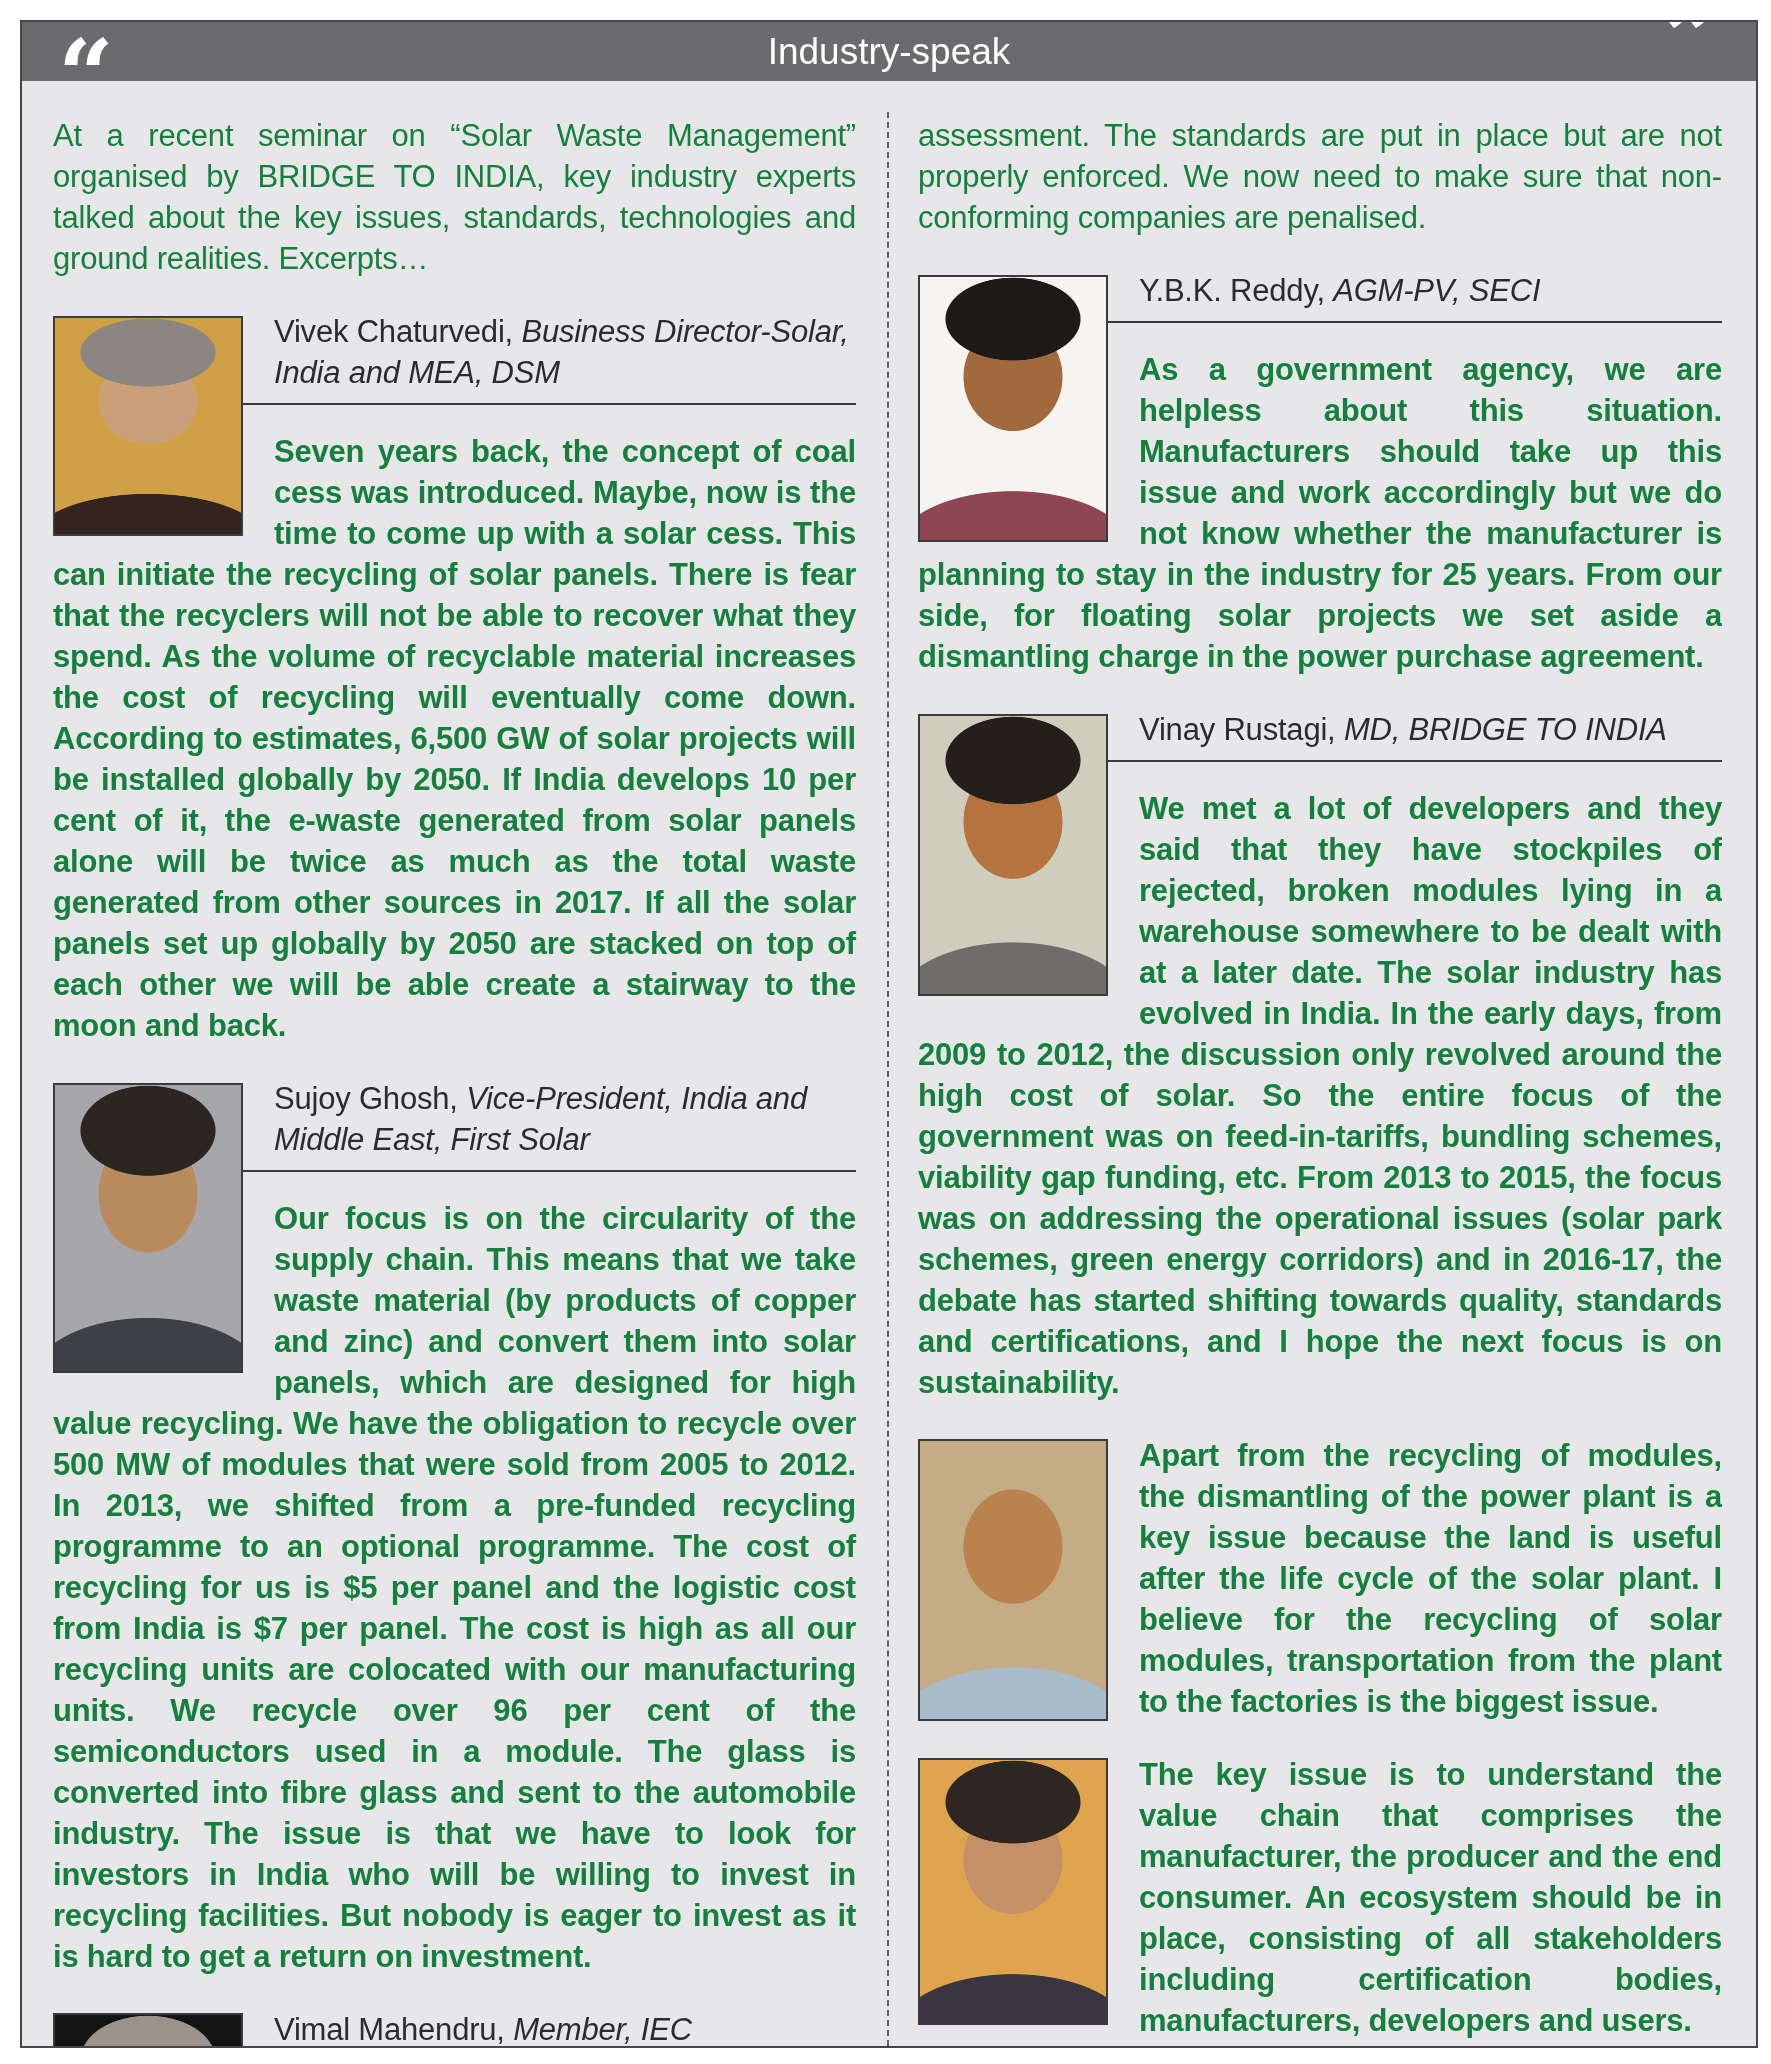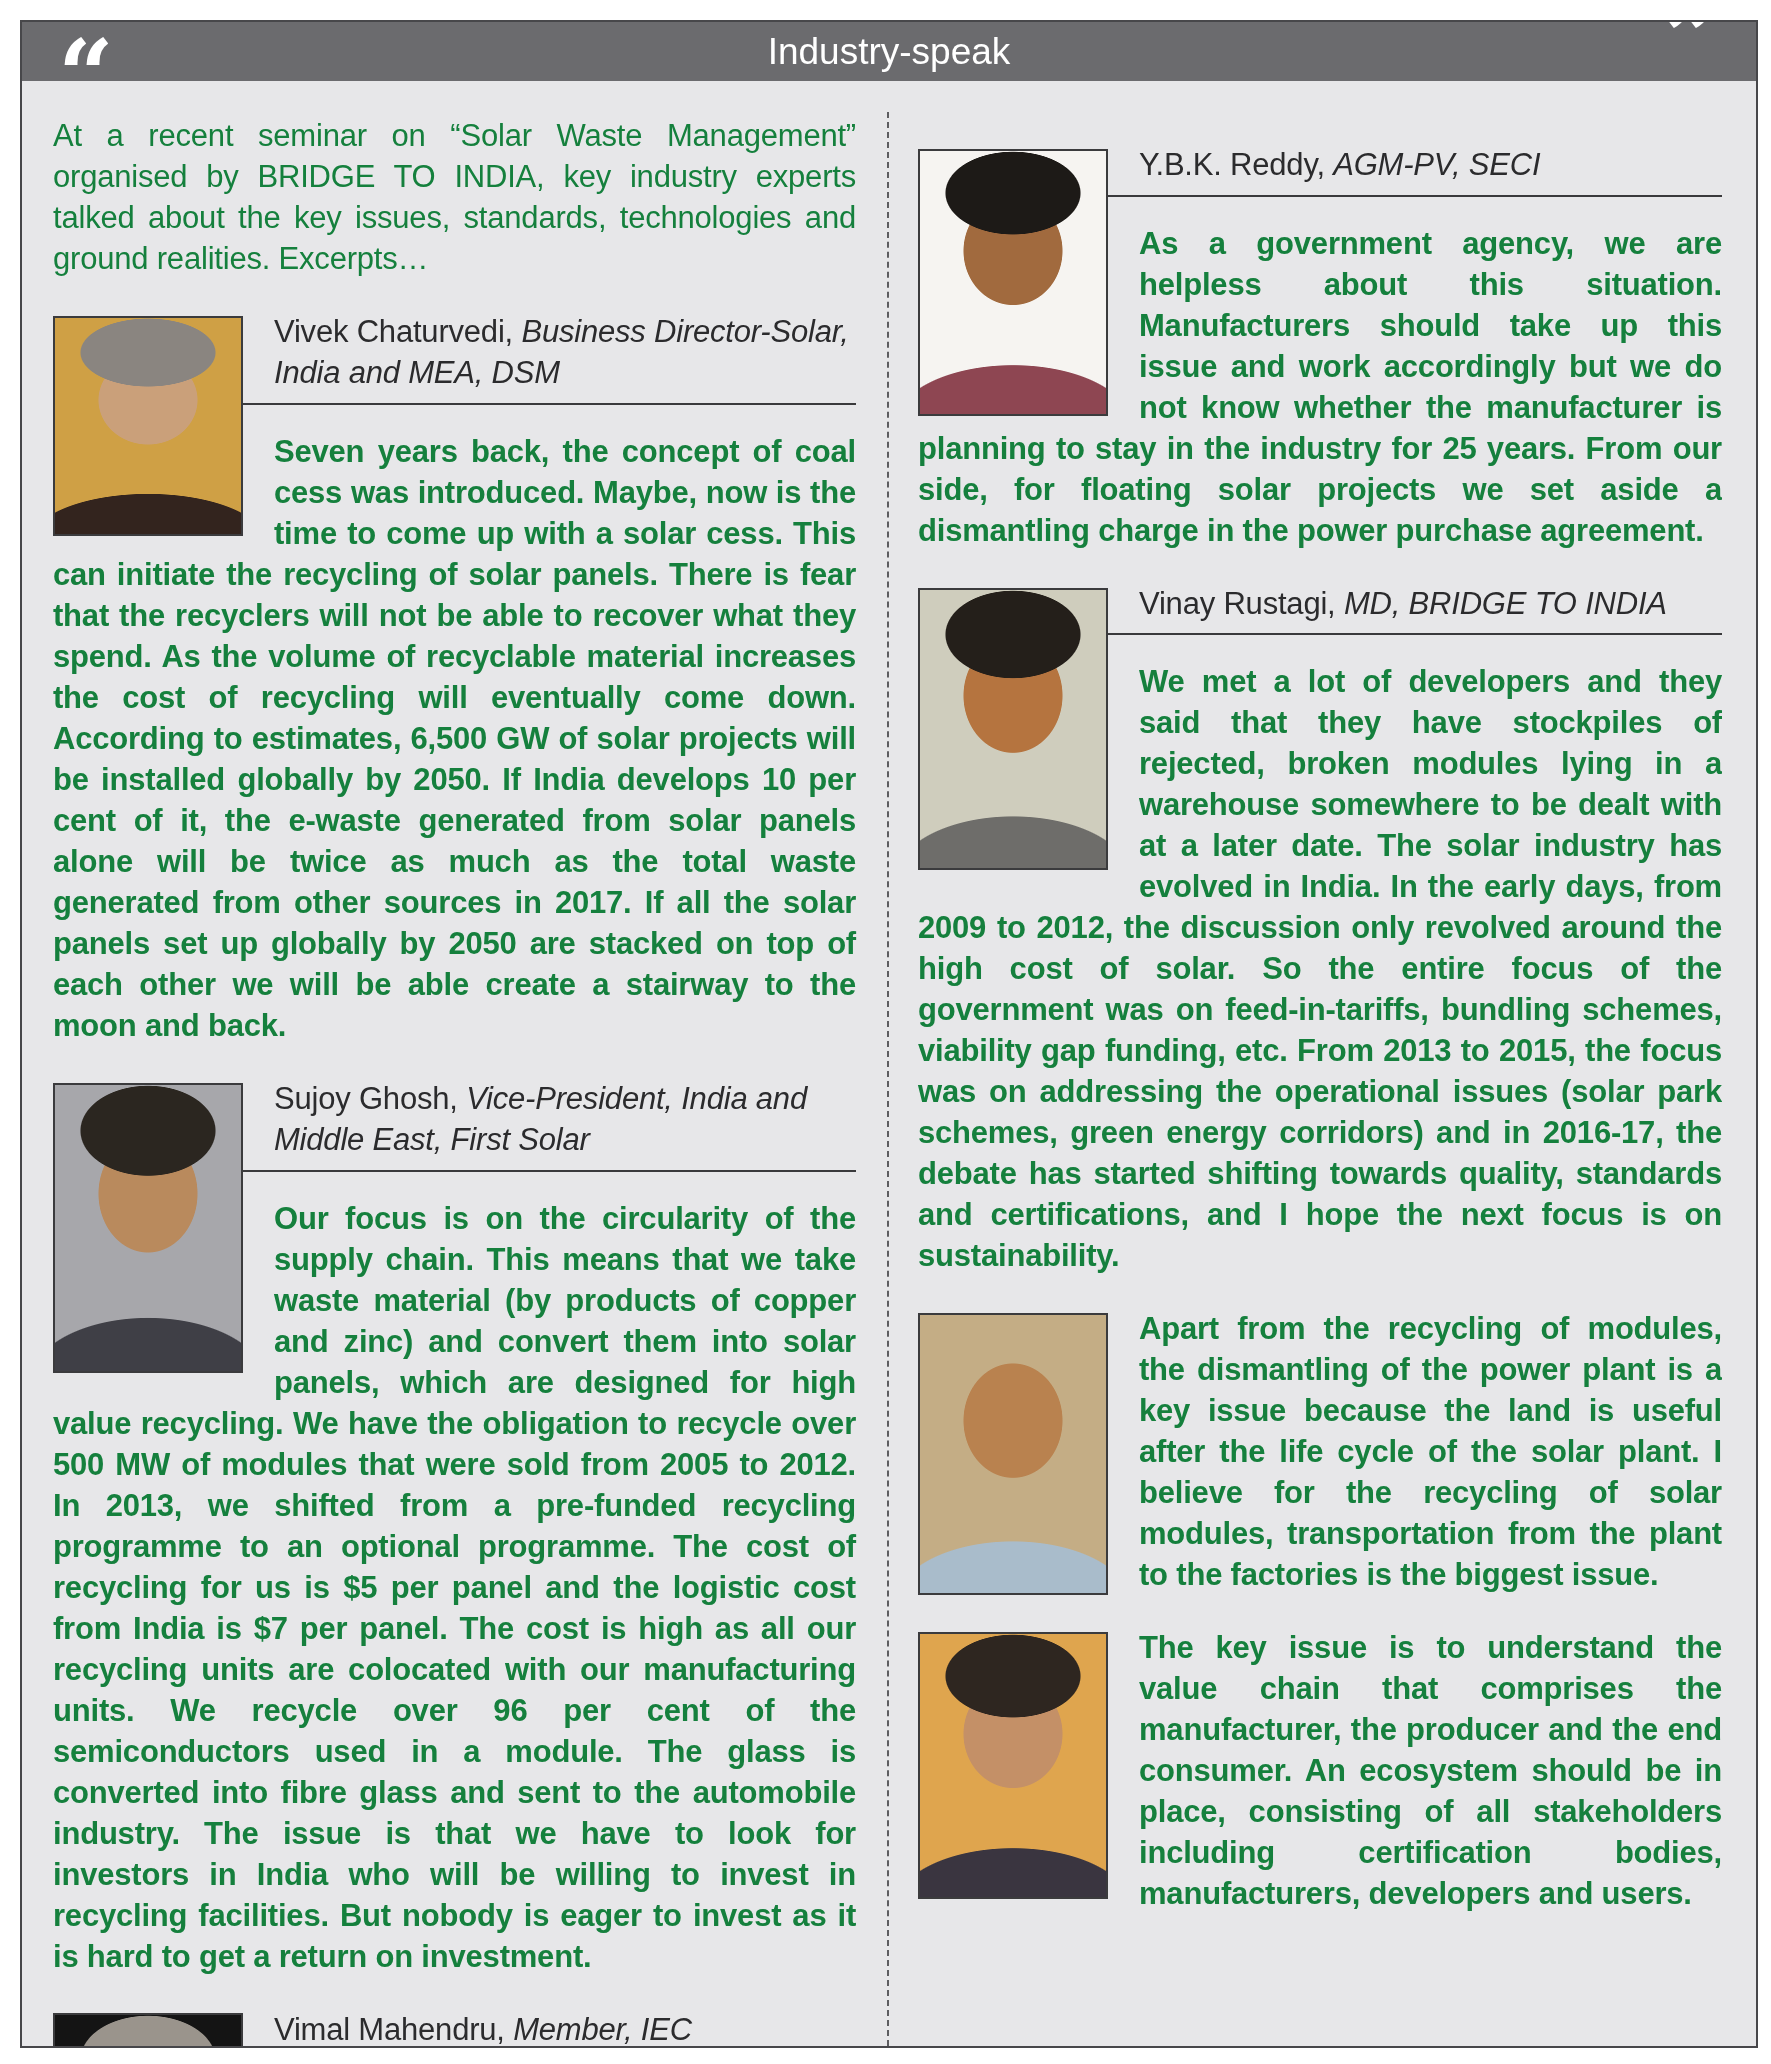--- a/index.html
+++ b/index.html
@@ -112,20 +112,21 @@
             <span class="ename">Vimal Mahendru,</span>
             <span class="erole">Member, IEC Standardization Management Board</span>
           </div>
           <p class="body equote">India is good at making numerous policies and regulations, a little less at setting the right standards and very low in conformity</p>
         </section>
 
       </div>
 
       <div class="colR">
 
+        <p class="body cont">assessment. The standards are put in place but are not properly enforced. We now need to make sure that non-conforming companies are penalised.</p>
 
         <section class="expert">
           <div class="photo ph-reddy"></div>
           <div class="ehead">
             <span class="ename">Y.B.K. Reddy,</span>
             <span class="erole">AGM-PV, SECI</span>
           </div>
           <p class="body equote">As a government agency, we are helpless about this situation. Manufacturers should take up this issue and work accordingly but we do not know whether the manufacturer is planning to stay in the industry for 25 years. From our side, for floating solar projects we set aside a dismantling charge in the power purchase agreement.</p>
         </section>
 

